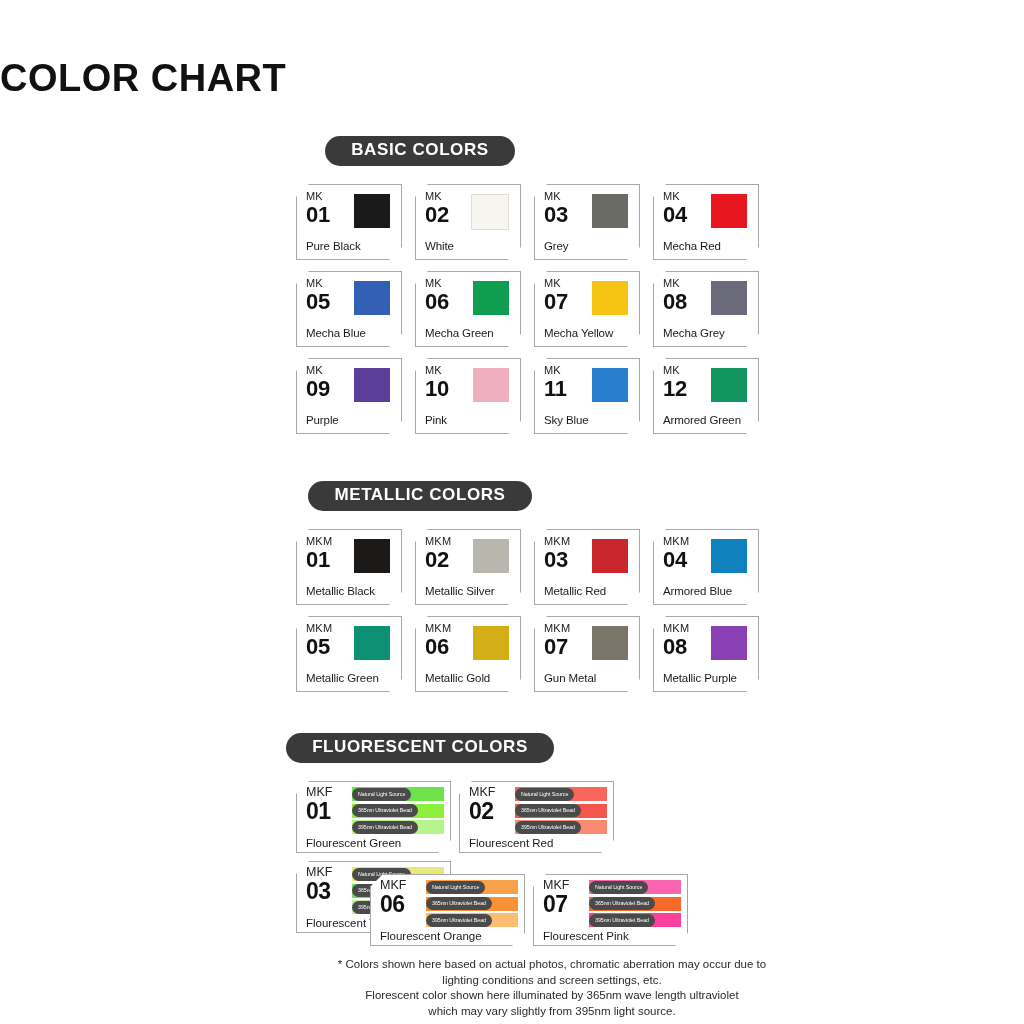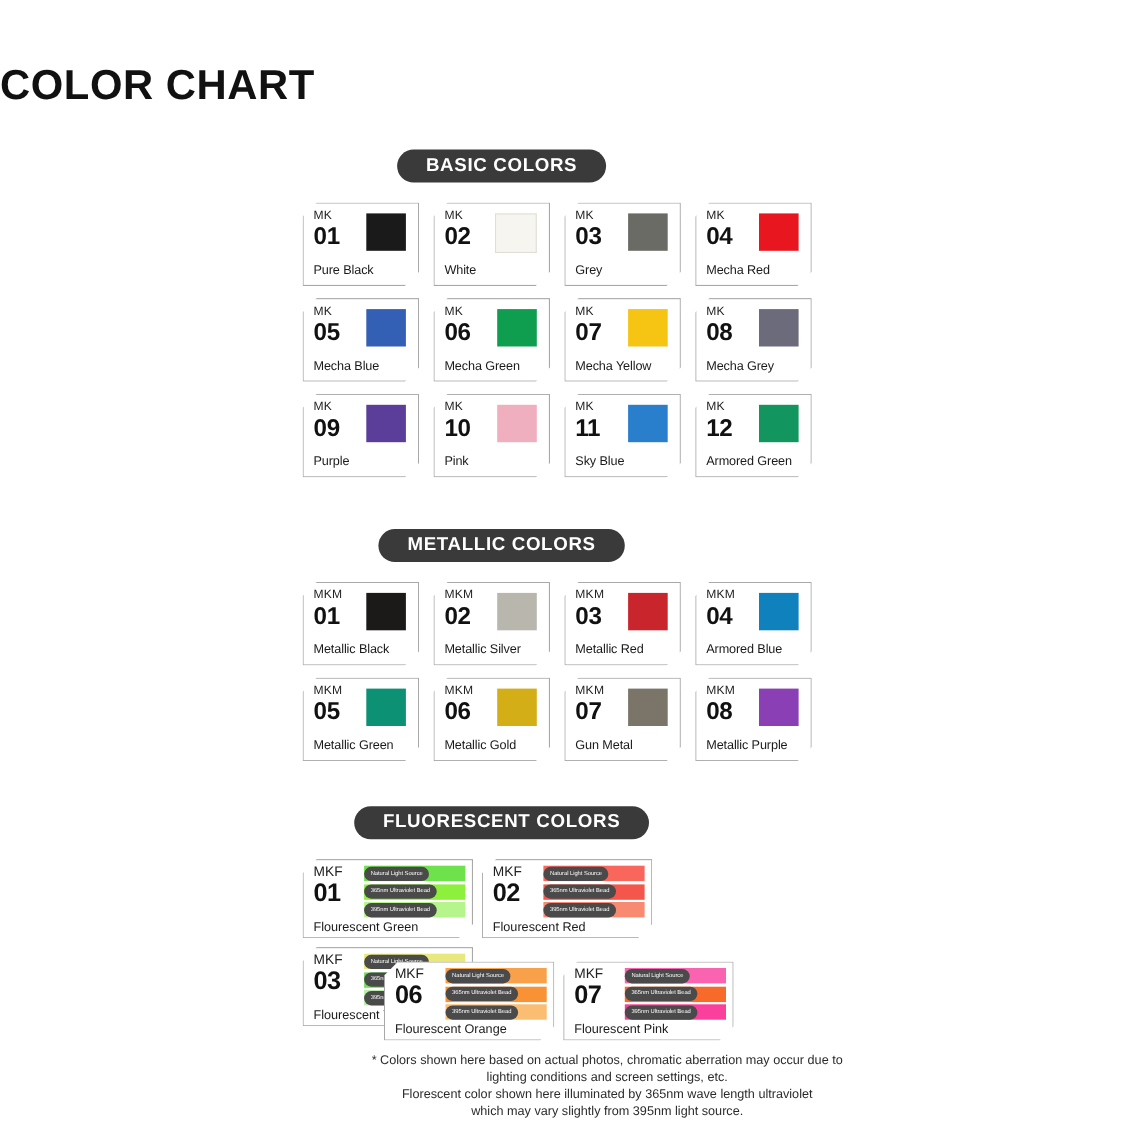--- a/index.html
+++ b/index.html
@@ -44,27 +44,26 @@
     text-align: center;
     padding: 5px 26px 6px 26px;
     display: inline-block;
     line-height: 1.1;
   }
   .banner-wrap {
     position: absolute;
     width: 840px;
     text-align: center;
     left: 0;
-    padding-left: 36px;
   }
 
   
   .grid {
     position: absolute;
-    left: 275px;
+    left: 296px;
     width: 466px;
     display: flex;
     flex-wrap: wrap;
     gap: 11px 13px;
   }
   .grid.center-row {
     justify-content: center;
   }
 
   

